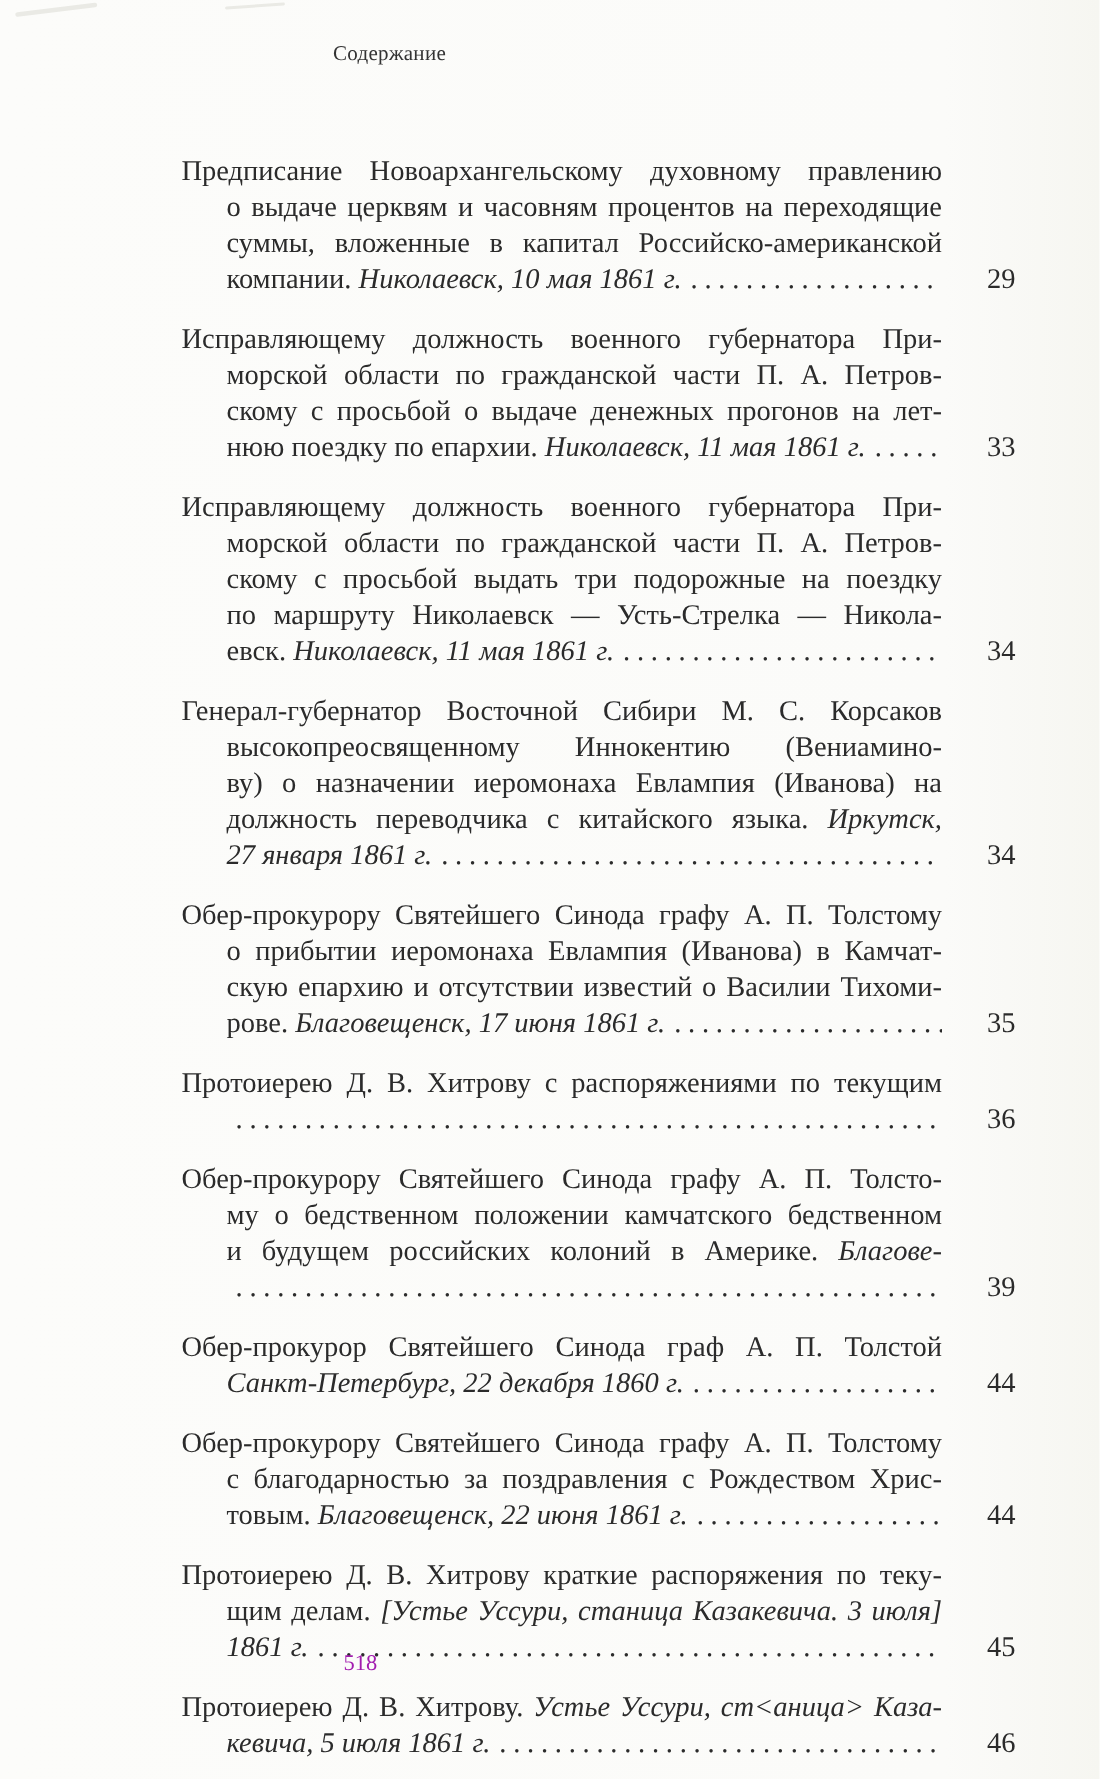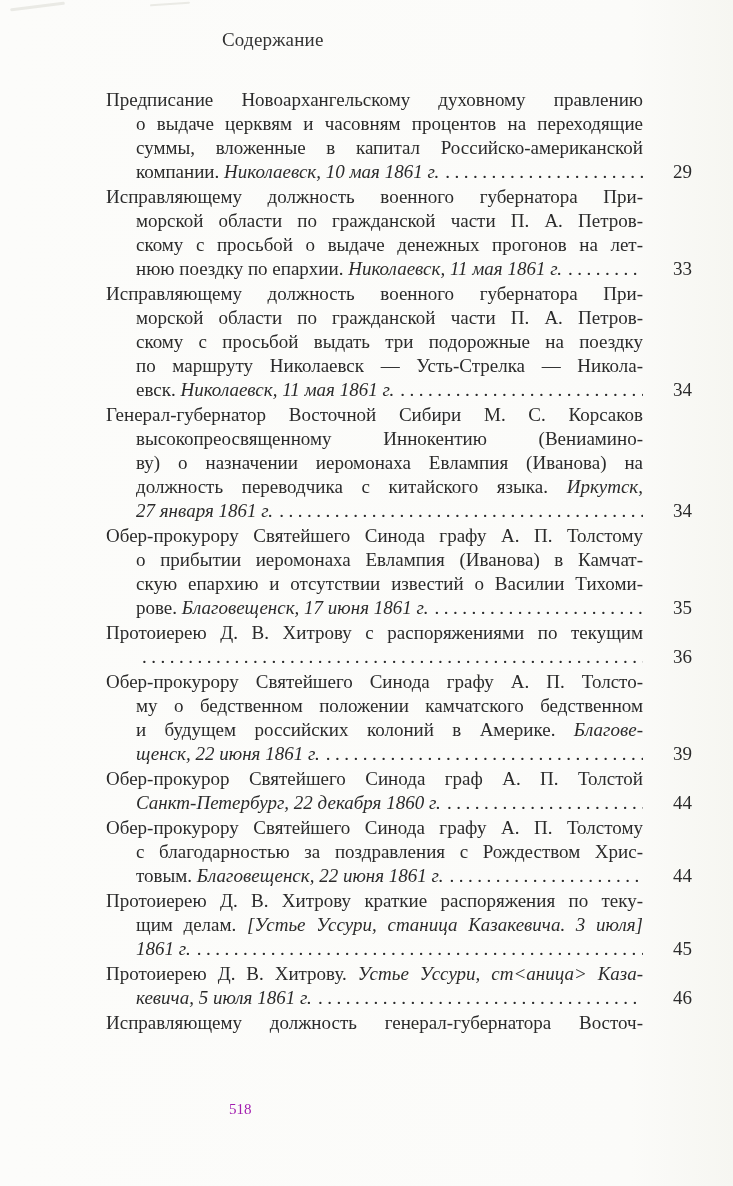--- a/index.html
+++ b/index.html
@@ -6,30 +6,30 @@
   body {
     width:733px; height:1186px;
     background:linear-gradient(90deg,#fcfcfa 0%, #fbfbf9 86%, #f6f6f1 100%);
     font-family:"Liberation Serif","DejaVu Serif",serif;
     color:#2b2b2b;
     position:relative;
     overflow:hidden;
   }
   .running-head {
     position:absolute; top:29px; left:222px;
-    font-size:19px; letter-spacing:0.2px; color:#333;
+    font-size:14px; letter-spacing:0.2px; color:#333;
   }
   .folio {
     position:absolute; top:1101px; left:229px;
     font-size:15px; color:#a21caf;
   }
   .toc {
     position:absolute; top:87px; left:105px; width:588px;
   }
-  .entry { margin:1px; }
+  .entry { margin:16px; }
   .line {
     font-size:19px; line-height:24px;
     padding-right:49px;
   }
   .just { text-align:justify; text-align-last:justify; }
   .cont { padding-left:30px; }
   .line.last {
     display:flex; align-items:baseline; padding-right:0;justify-content:center;
   }
   .line.last .t { flex:0 0 auto; white-space:nowrap; }
@@ -111,21 +111,20 @@
       <div class="line last cont">
         <span class="leader">................................................................................</span>
         <span class="num">36</span>
       </div>
     </div>
     <div class="entry">
       <div class="line just"><span>Обер-прокурору Святейшего Синода графу А. П. Толсто-</span></div>
       <div class="line just cont"><span>му о бедственном положении камчатского бедственном</span></div>
       <div class="line just cont"><span>и будущем российских колоний в Америке. </span><span class="it">Благове-</span></div>
       <div class="line last cont">
-        <span class="t"><span class="it">щенск, 22 июня 1861 г.</span></span>
         <span class="leader">................................................................................</span>
         <span class="num">39</span>
       </div>
     </div>
     <div class="entry">
       <div class="line just"><span>Обер-прокурор Святейшего Синода граф А. П. Толстой</span></div>
       <div class="line last cont">
         <span class="t"><span class="it">Санкт-Петербург, 22 декабря 1860 г.</span></span>
         <span class="leader">................................................................................</span>
         <span class="num">44</span>

